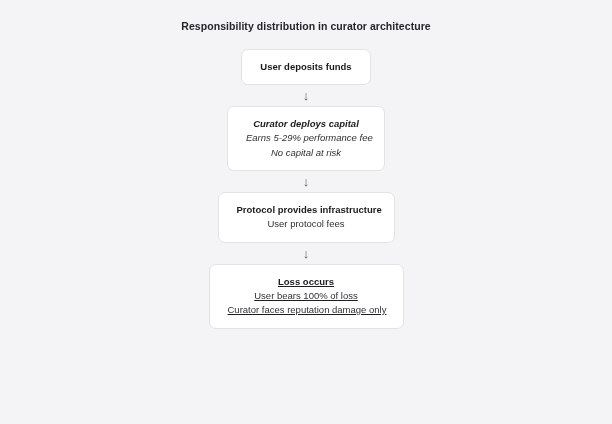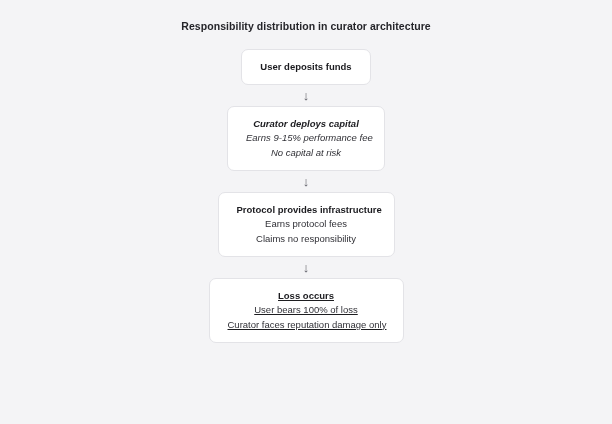--- a/index.html
+++ b/index.html
@@ -87,30 +87,29 @@
   <div id="flow-stack">
 
     <div class="flow-node node-w1">
       <div class="node-heading">User deposits funds</div>
     </div>
 
     <div class="flow-arrow">↓</div>
 
     <div class="flow-node node-w2">
       <div class="node-heading">Curator deploys capital</div>
-      <div class="node-line">Earns 9-15% performance fee</div>
+      <div class="node-line">Earns 5-29% performance fee</div>
       <div class="node-line">No capital at risk</div>
     </div>
 
     <div class="flow-arrow">↓</div>
 
     <div class="flow-node node-w3">
       <div class="node-heading">Protocol provides infrastructure</div>
-      <div class="node-line">Earns protocol fees</div>
-      <div class="node-line">Claims no responsibility</div>
+      <div class="node-line">User protocol fees</div>
     </div>
 
     <div class="flow-arrow">↓</div>
 
     <div class="flow-node node-w4">
       <div class="node-heading">Loss occurs</div>
       <div class="node-line">User bears 100% of loss</div>
       <div class="node-line">Curator faces reputation damage only</div>
     </div>
 

